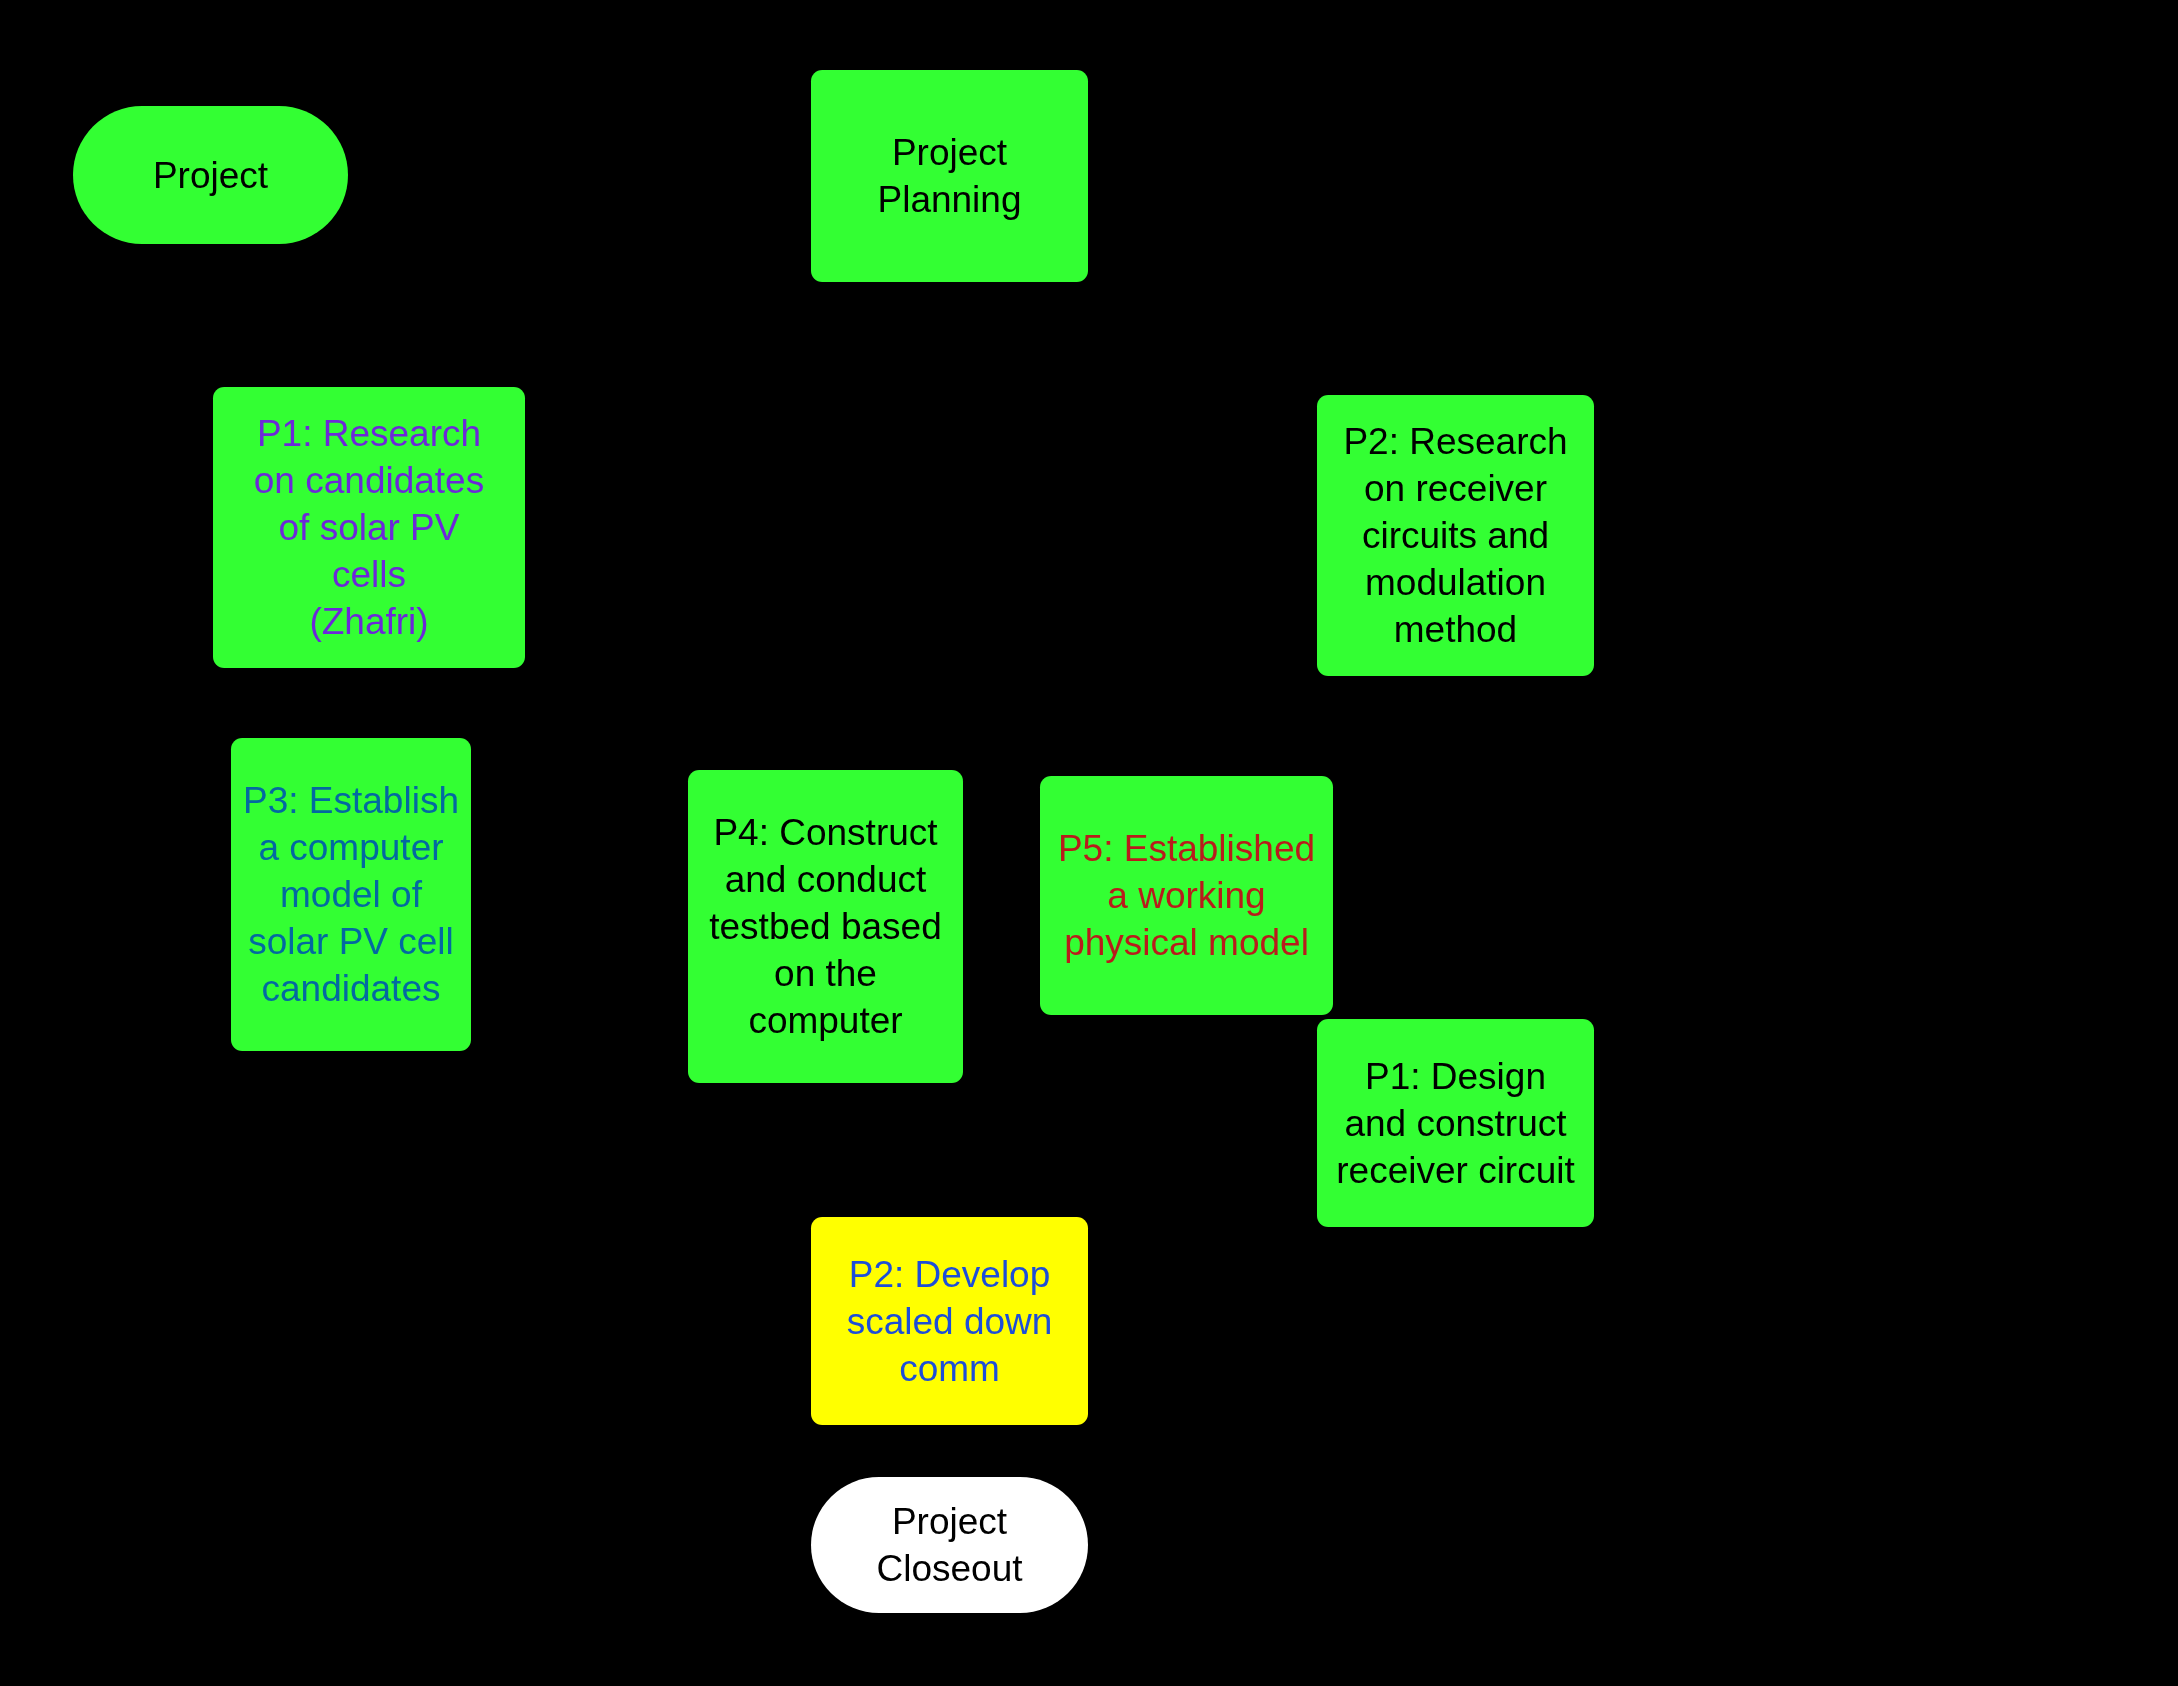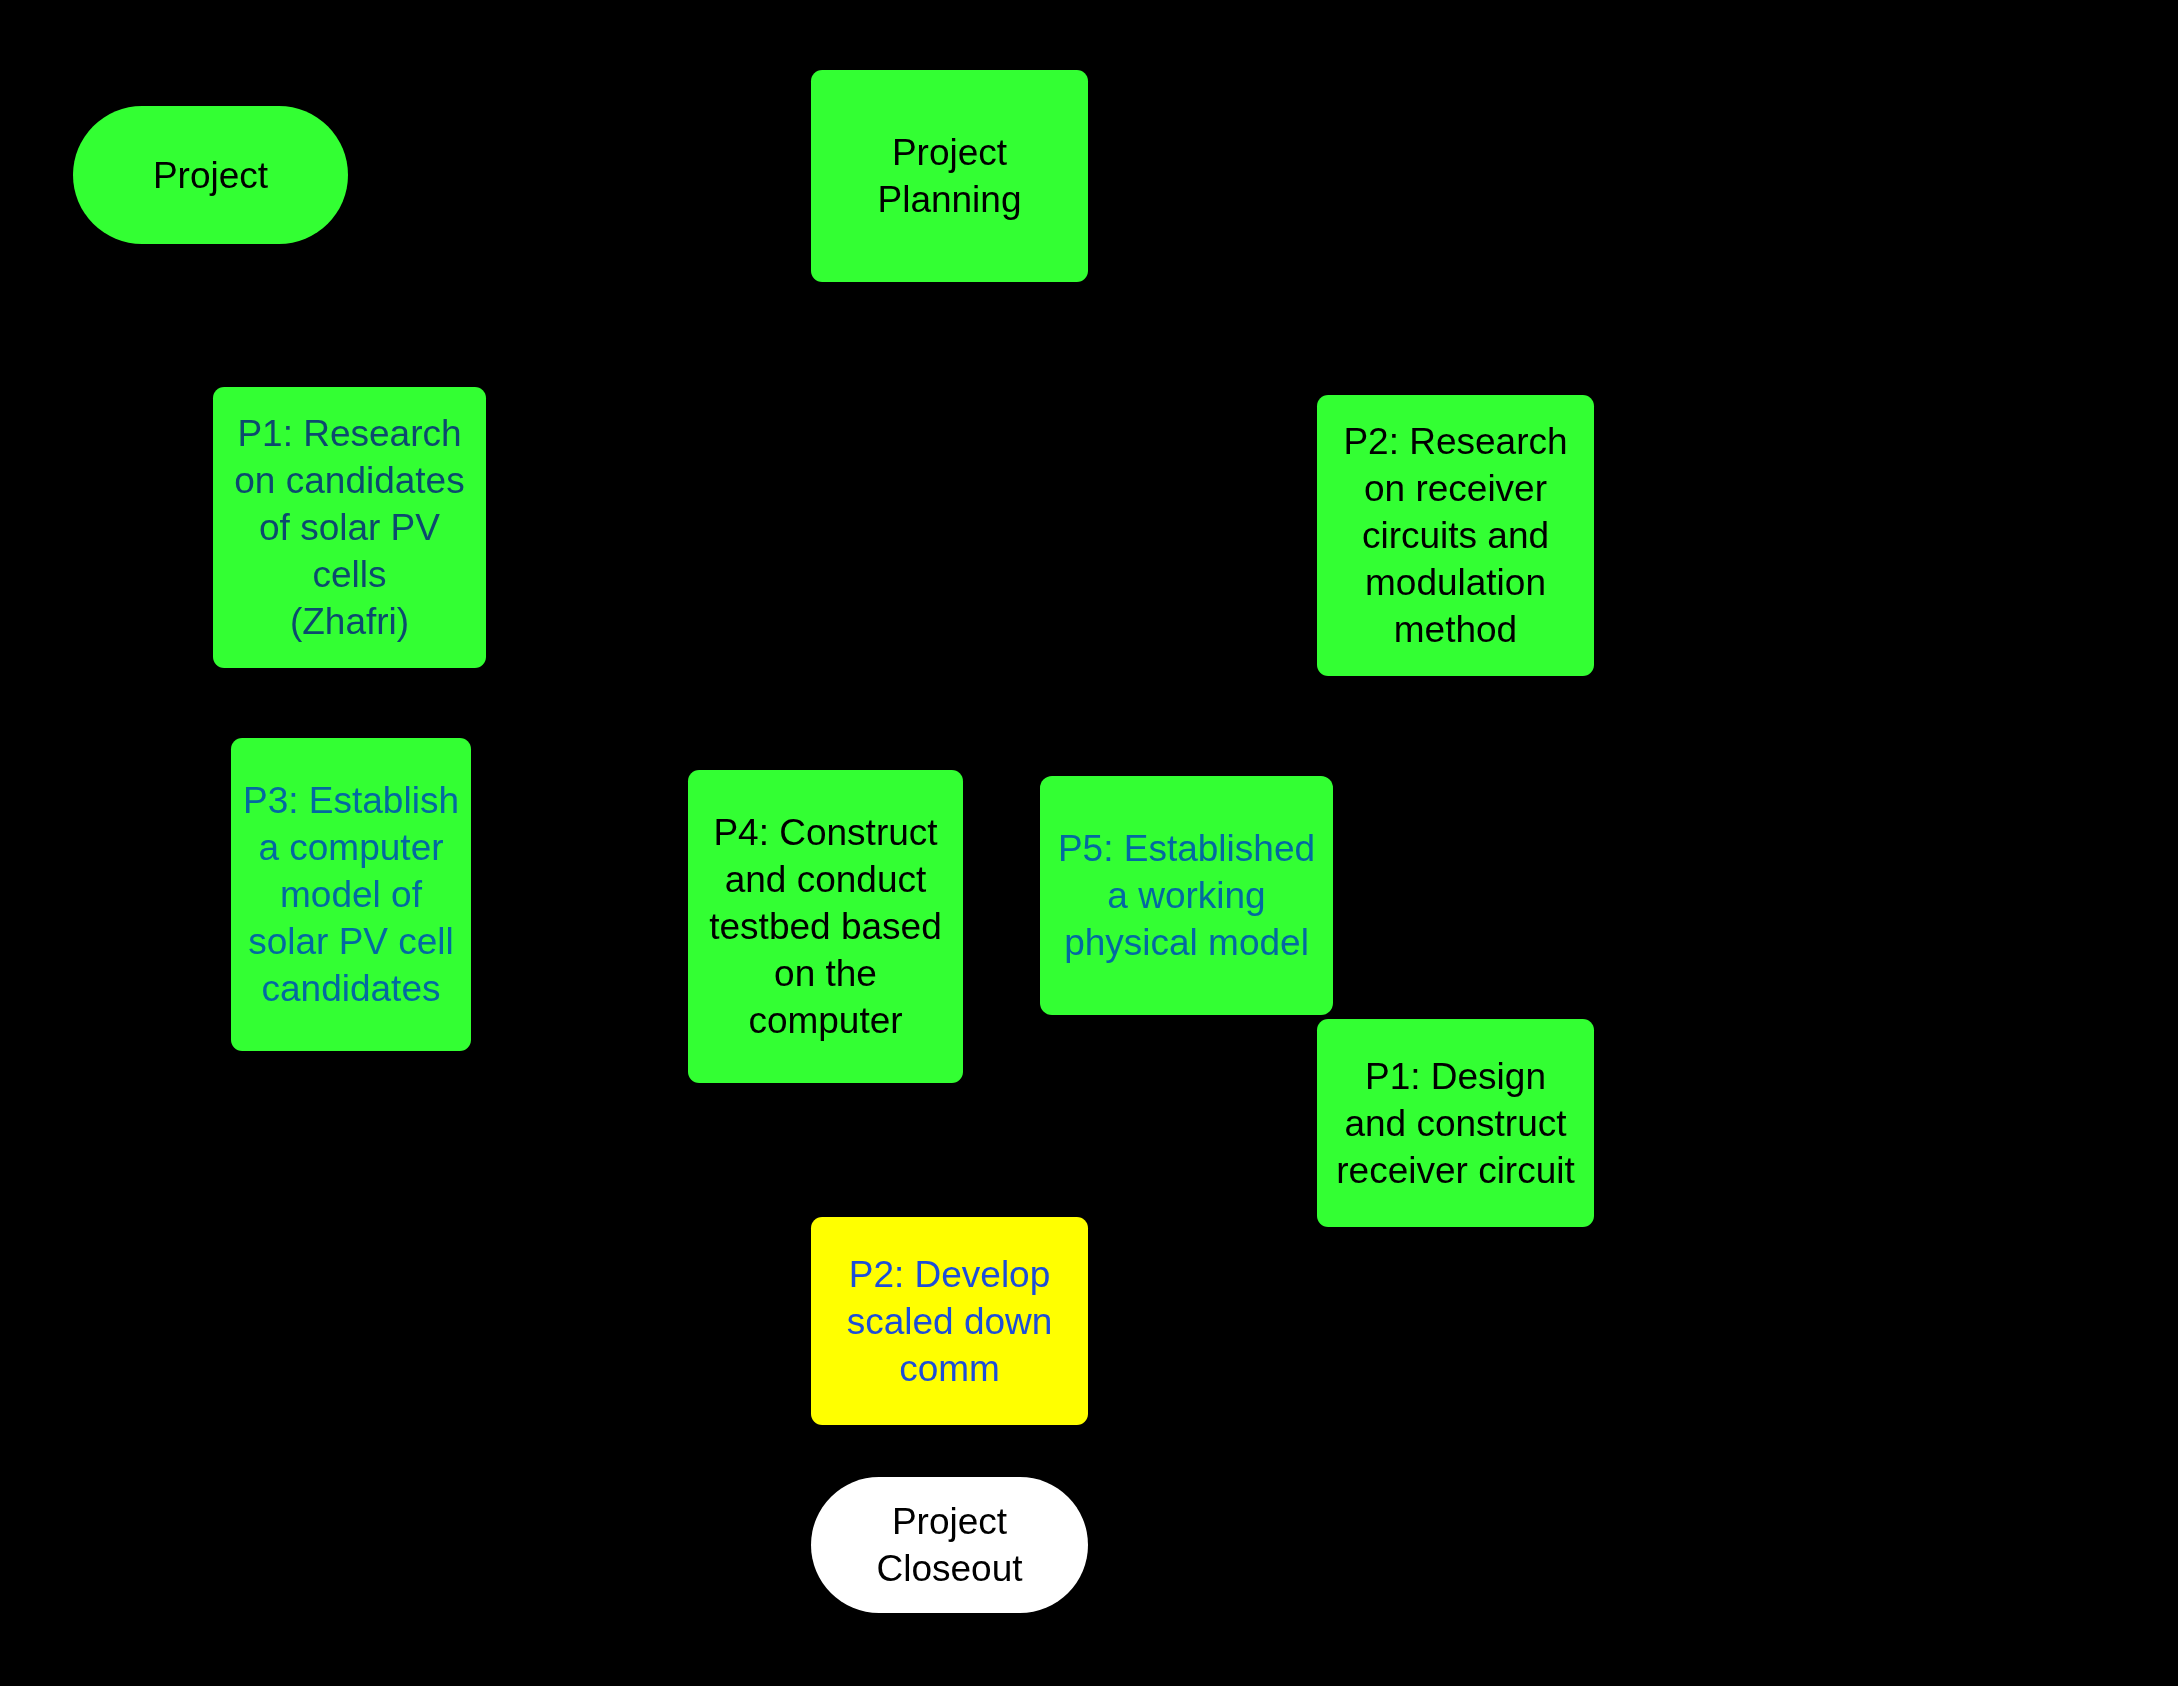--- a/index.html
+++ b/index.html
@@ -38,41 +38,41 @@
     border-radius: 69px;
   }
 </style>
 </head>
 <body>
 
 <div id="canvas" style="background: rgb(0, 0, 0);">
     <div class="node pill" style="left: 73px; top: 106px; width: 275px; height: 138px; background: rgb(51, 255, 51); color: rgb(0, 0, 0); border-radius: 69px;">Project</div>
     <div class="node box" style="left: 811px; top: 70px; width: 277px; height: 212px; background: rgb(51, 255, 51); color: rgb(0, 0, 0);">Project
 Planning</div>
-    <div class="node box" style="left: 213px; top: 387px; width: 273px; height: 281px; background: rgb(51, 255, 51); color: #0c4a6e;">P1: Research
+    <div class="node box" style="left: 213px; top: 387px; width: 312px; height: 281px; background: rgb(51, 255, 51); color: #6d28d9;">P1: Research
 on candidates
 of solar PV
 cells
 (Zhafri)</div>
     <div class="node box" style="left: 1317px; top: 387px; width: 277px; height: 281px; background: rgb(51, 255, 51); color: rgb(0, 0, 0); margin-top: 8px;">P2: Research
 on receiver
 circuits and
 modulation
 method</div>
     <div class="node box" style="left: 231px; top: 738px; width: 240px; height: 313px; background: rgb(51, 255, 51); color: #0369a1;">P3: Establish
 a computer
 model of
 solar PV cell
 candidates</div>
     <div class="node box" style="left: 688px; top: 738px; width: 275px; height: 313px; background: rgb(51, 255, 51); color: rgb(0, 0, 0); margin-top: 32px;">P4: Construct
 and conduct
 testbed based
 on the
 computer</div>
-    <div class="node box" style="left: 1040px; top: 776px; width: 293px; height: 239px; background: rgb(51, 255, 51); color: #0369a1; border-radius: 12px;">P5: Established
+    <div class="node box" style="left: 1040px; top: 776px; width: 293px; height: 239px; background: rgb(51, 255, 51); color: #b91c1c;">P5: Established
 a working
 physical model</div>
     <div class="node box" style="left: 1317px; top: 1019px; width: 277px; height: 208px; background: rgb(51, 255, 51); color: rgb(0, 0, 0);">P1: Design
 and construct
 receiver circuit</div>
     <div class="node box" style="left: 811px; top: 1217px; width: 277px; height: 208px; background: rgb(255, 255, 0); color: #1d4ed8;">P2: Develop
 scaled down
 comm</div>
     <div class="node pill" style="left: 811px; top: 1477px; width: 277px; height: 136px; background: rgb(255, 255, 255); color: rgb(0, 0, 0); border-radius: 68px;">Project
 Closeout</div>

